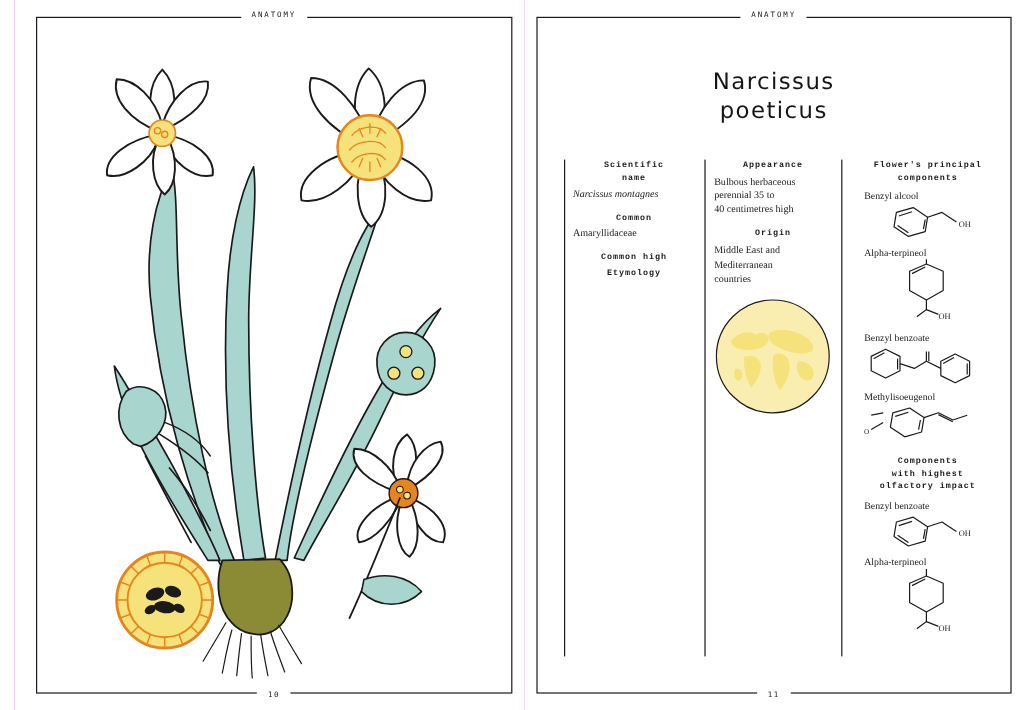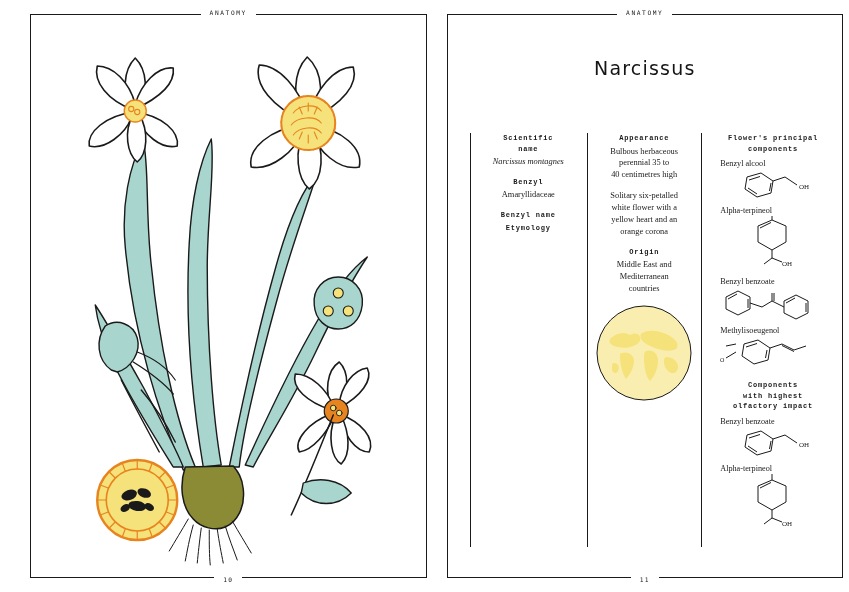--- a/index.html
+++ b/index.html
@@ -116,21 +116,21 @@
     font-weight: 700;
     letter-spacing: 0.8px;
     text-align: center;
     line-height: 1.5;
     margin-bottom: 2px;
   }
   .cb {
     font-family: "Liberation Serif", serif;
     font-size: 8.4px;
     line-height: 1.42;
-    text-align: center;
+    text-align: left;
     margin: 0 0 9px 0;
   }
   .cb.ital { font-style: italic; }
   .gap { height: 6px; }
 
   .chem-name {
     font-family: "Liberation Serif", serif;
     font-size: 8.2px;
     margin-top: 5px;
     margin-bottom: 1px;
@@ -296,40 +296,40 @@
 
   <div class="page page-right">
     <div class="page-inner">
 
       <div class="runhead">
         <span class="label">ANATOMY</span>
       </div>
 
       <div class="title">
         <div>Narcissus</div>
+        <div>poeticus</div>
       </div>
 
       <div class="columns">
 
         <div class="col col-1">
           <div class="ct">Scientific<br>name</div>
           <div class="cb ital">Narcissus montagnes</div>
 
-          <div class="ct">Benzyl</div>
+          <div class="ct">Common</div>
           <div class="cb">Amaryllidaceae</div>
 
-          <div class="ct">Benzyl name</div>
+          <div class="ct">Common high</div>
 
           <div class="ct">Etymology</div>
         </div>
 
         <div class="col col-2">
           <div class="ct">Appearance</div>
           <div class="cb">Bulbous herbaceous<br>perennial 35 to<br>40 centimetres high</div>
-          <div class="cb">Solitary six-petalled<br>white flower with a<br>yellow heart and an<br>orange corona</div>
 
           <div class="ct">Origin</div>
           <div class="cb">Middle East and<br>Mediterranean<br>countries</div>
 
           <div class="map-wrap">
             <svg width="96" height="96" viewBox="0 0 96 96">
               <circle cx="48" cy="48" r="47" fill="#f9eeb0" stroke="#1a1a1a" stroke-width="1"></circle>
               <g fill="#f5e27a" stroke="none">
                 <path d="M14 34 C20 28 28 26 34 30 C40 26 46 30 44 36 C40 42 30 44 22 42 C16 41 12 38 14 34 Z"></path>
                 <path d="M46 28 C54 24 64 26 72 30 C80 34 84 40 80 44 C72 48 60 44 52 40 C46 37 42 31 46 28 Z"></path>

